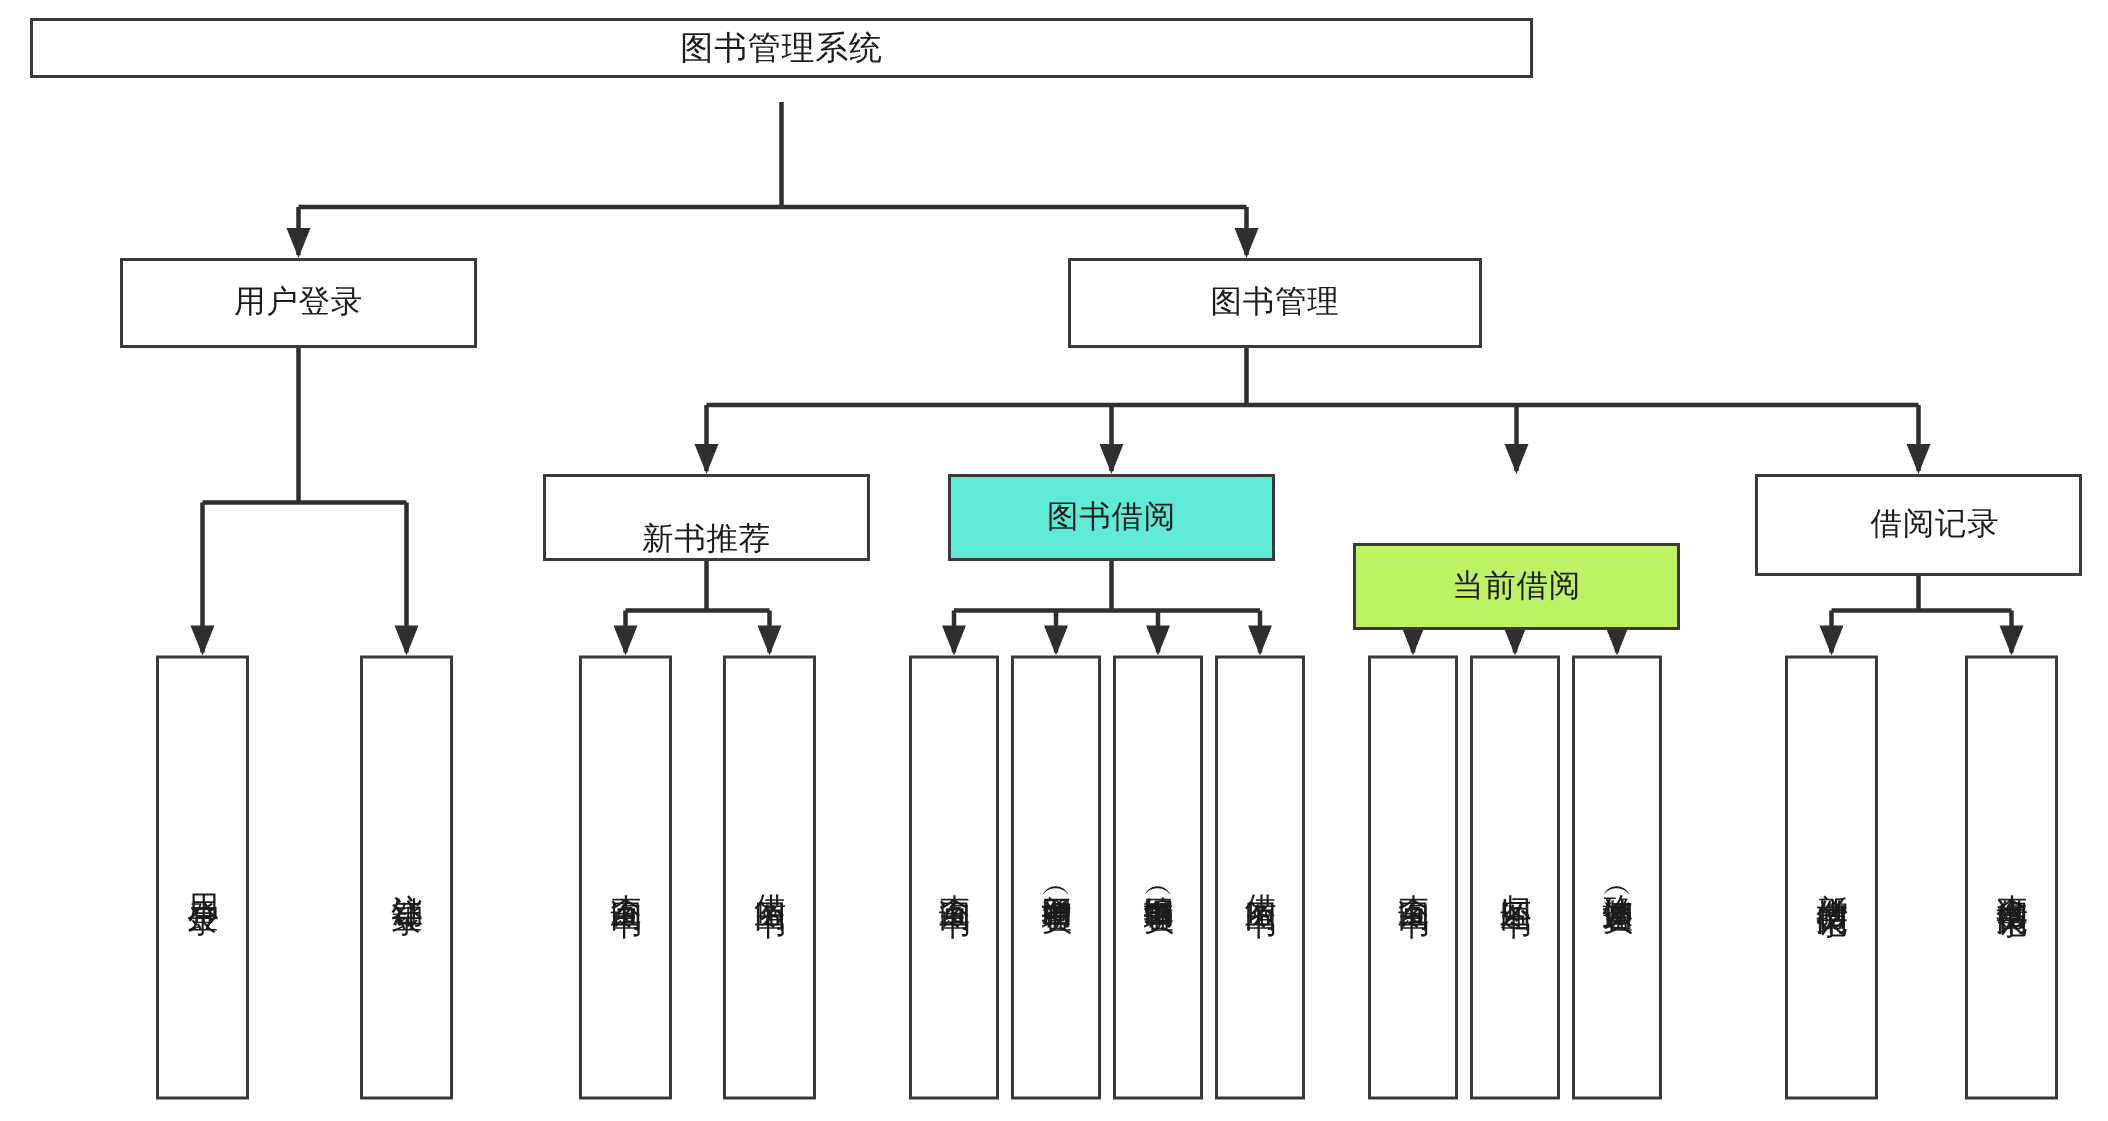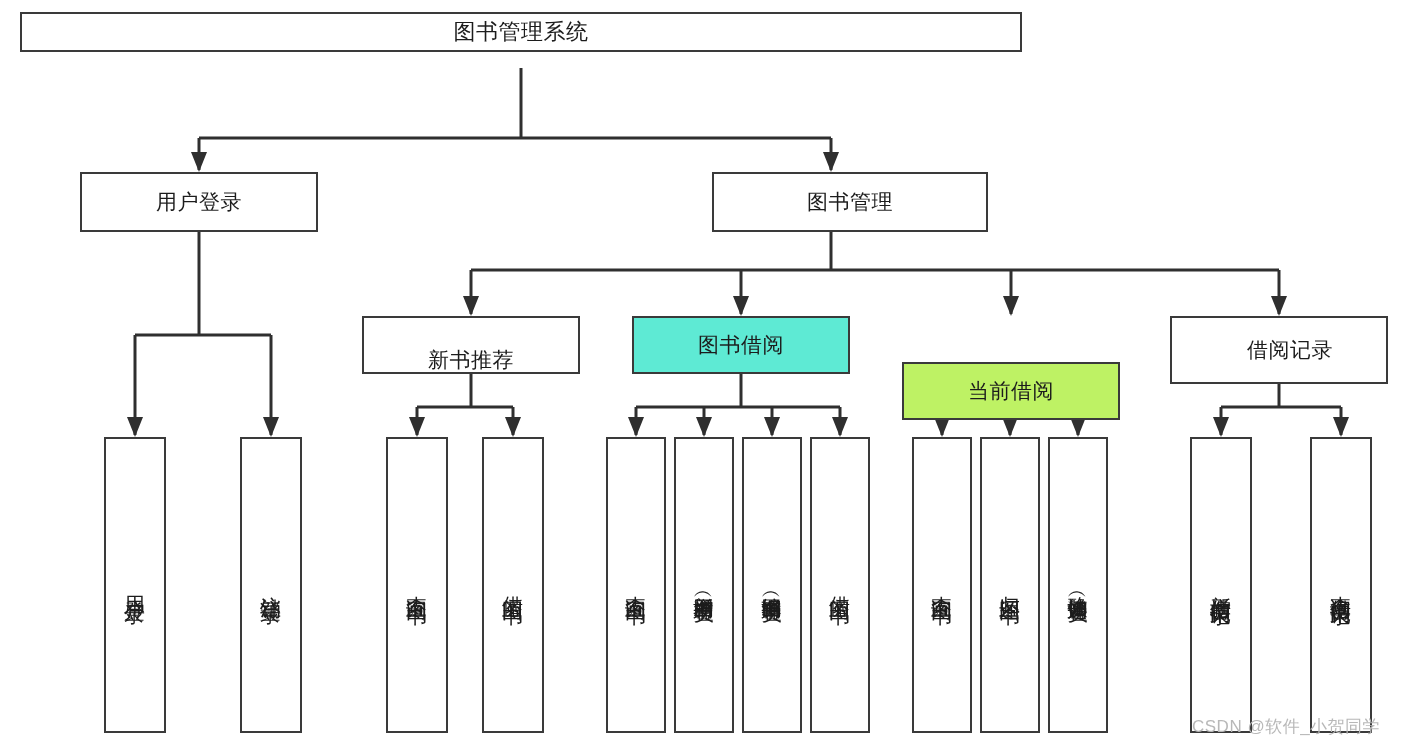--- a/index.html
+++ b/index.html
@@ -184,14 +184,13 @@
       <div class="node vert" style="left: 1048px; top: 437px; width: 60px; height: 296px; border-color: rgb(58, 58, 58); background: rgb(255, 255, 255);">
         <span class="label" style="color: rgb(28, 28, 28); font-size: 20px; letter-spacing: 1px;">确认归还（管理员）</span>
       </div>
       <div class="node vert" style="left: 1190px; top: 437px; width: 62px; height: 296px; border-color: rgb(58, 58, 58); background: rgb(255, 255, 255);">
         <span class="label" style="color: rgb(28, 28, 28); font-size: 21px; letter-spacing: 2px;">新增借阅记录</span>
       </div>
       <div class="node vert" style="left: 1310px; top: 437px; width: 62px; height: 296px; border-color: rgb(58, 58, 58); background: rgb(255, 255, 255);">
         <span class="label" style="color: rgb(28, 28, 28); font-size: 21px; letter-spacing: 2px;">查询借阅记录</span>
       </div>
     </div>
-  <div class="watermark" style="left: 1192px; top: 715px; color: rgb(184, 184, 184);">CSDN @软件_小贺同学</div>
 </div>
 
 </body></html>

